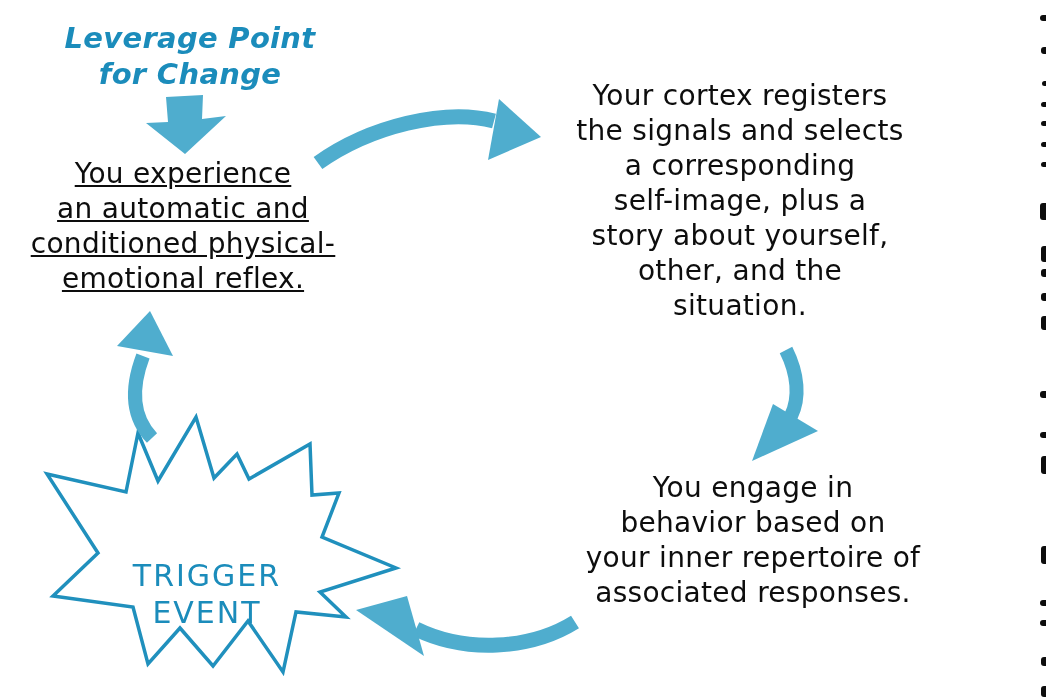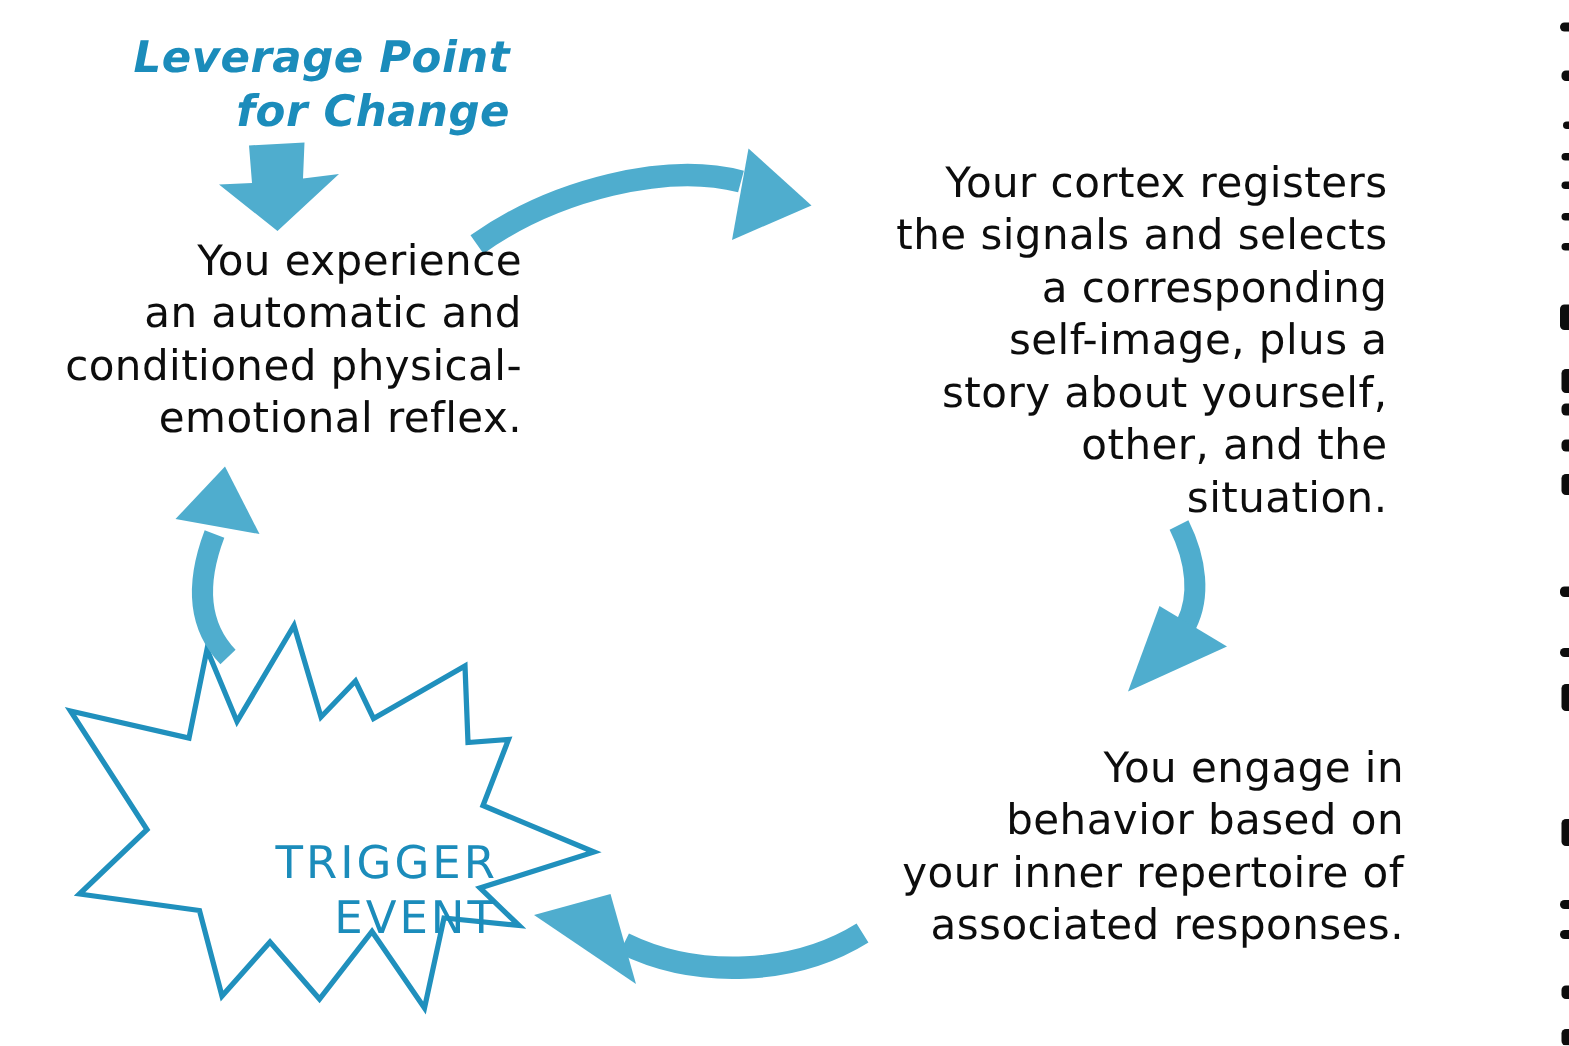--- a/index.html
+++ b/index.html
@@ -7,35 +7,35 @@
     position:relative;
     width:1046px; height:697px;
     background:var(--bg,#ffffff);
     overflow:hidden;
     font-family:"DejaVu Sans", sans-serif;
   }
   #diagram-svg { position:absolute; left:0; top:0; width:1046px; height:697px; }
   .txt {
     position:absolute;
     white-space:pre-line;
-    text-align:right;
+    text-align:center;
     color:var(--body-text,#0d0d0d);
     font-size:28px;
     line-height:35px;
     letter-spacing:0.3px;
   }
   .teal { color:var(--teal-text,#1b8cbb); }
   #leverage-label {
     left:40px; top:20px; width:300px;
     font-style:italic; font-weight:bold;
     font-size:29px; line-height:36px;
   }
-  #reflex-text  { left:18px;  top:156px; width:330px; }
-  #cortex-text  { left:555px; top:78px;  width:370px;margin-top:26px; }
-  #behavior-text{ left:546px; top:470px; width:390px;margin-top:24px; }
+  #reflex-text  { left:18px;  top:156px; width:330px;text-decoration:underline; }
+  #cortex-text  { left:555px; top:78px;  width:370px; }
+  #behavior-text{ left:558px; top:470px; width:390px; }
   #trigger-label{
     left:82px; top:521px; width:250px;
     font-size:30px; line-height:37px; letter-spacing:2px;margin-top:36px;
   }
   .arrow-fill   { fill:var(--arrow-fill,#4fadce); }
   .arrow-stroke { stroke:var(--arrow-fill,#4fadce); fill:none; }
   .star-shape   { fill:#ffffff; stroke:var(--star-outline,#2090bd); stroke-width:3.5; }
   #edge-fragments { position:absolute; right:0; top:0; width:8px; height:697px; }
   .edge-mark {
     position:absolute; right:0;

